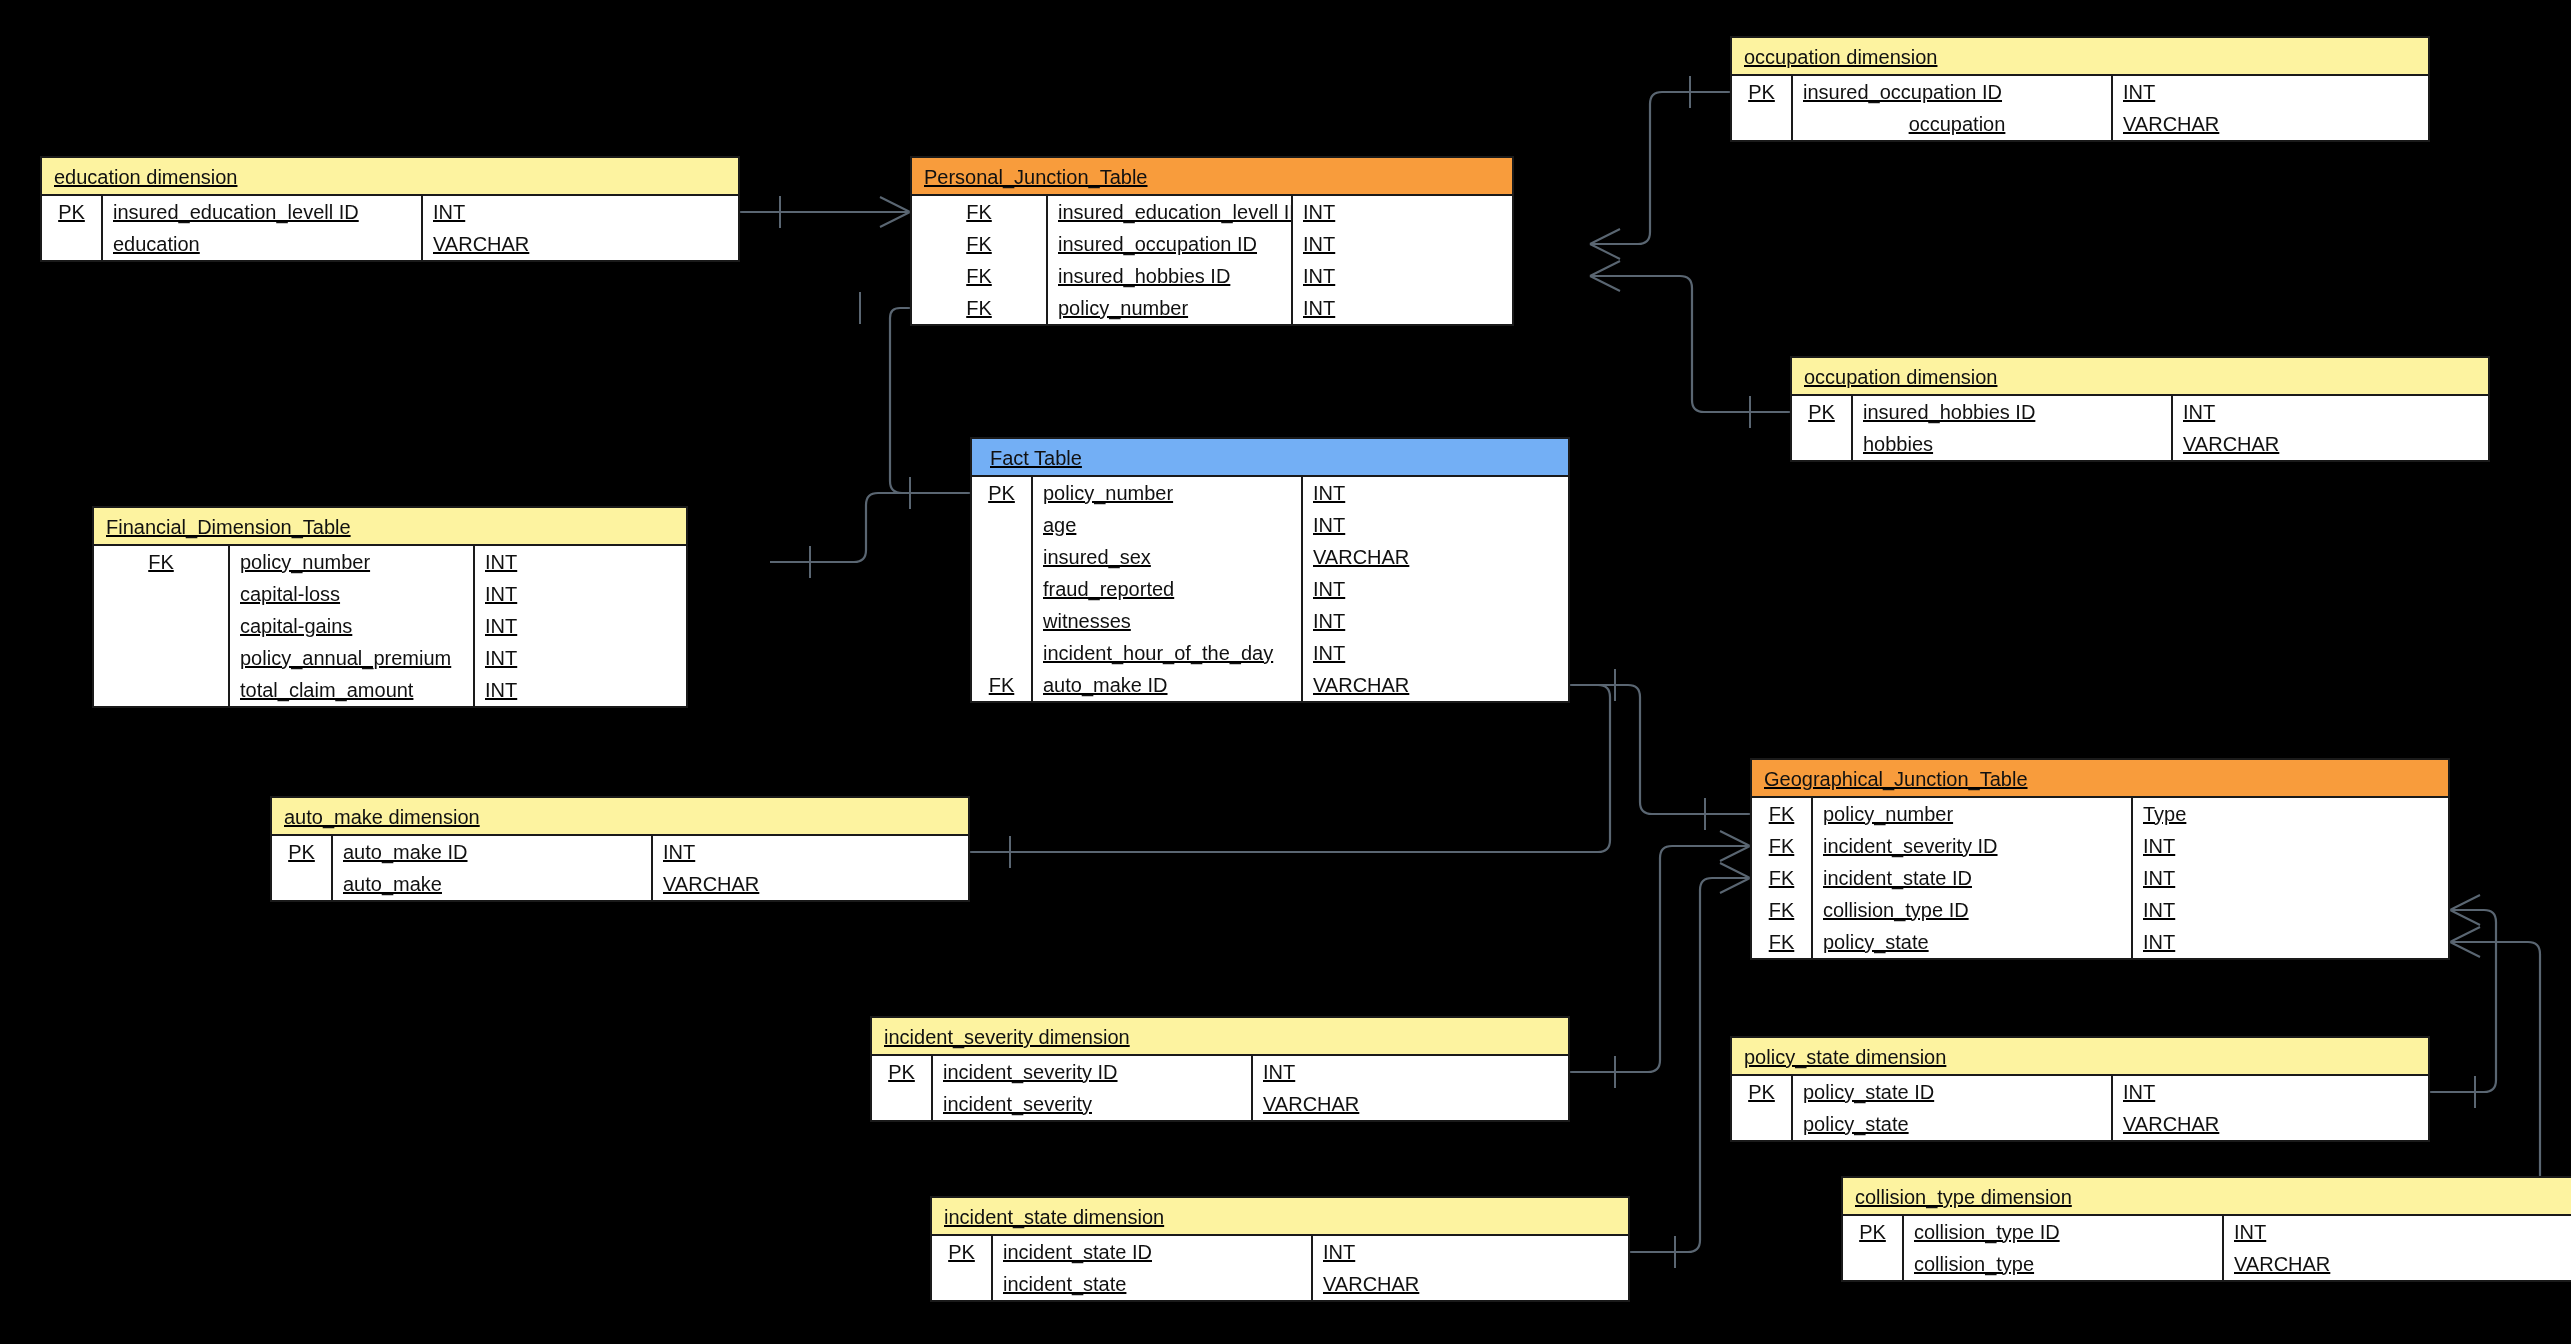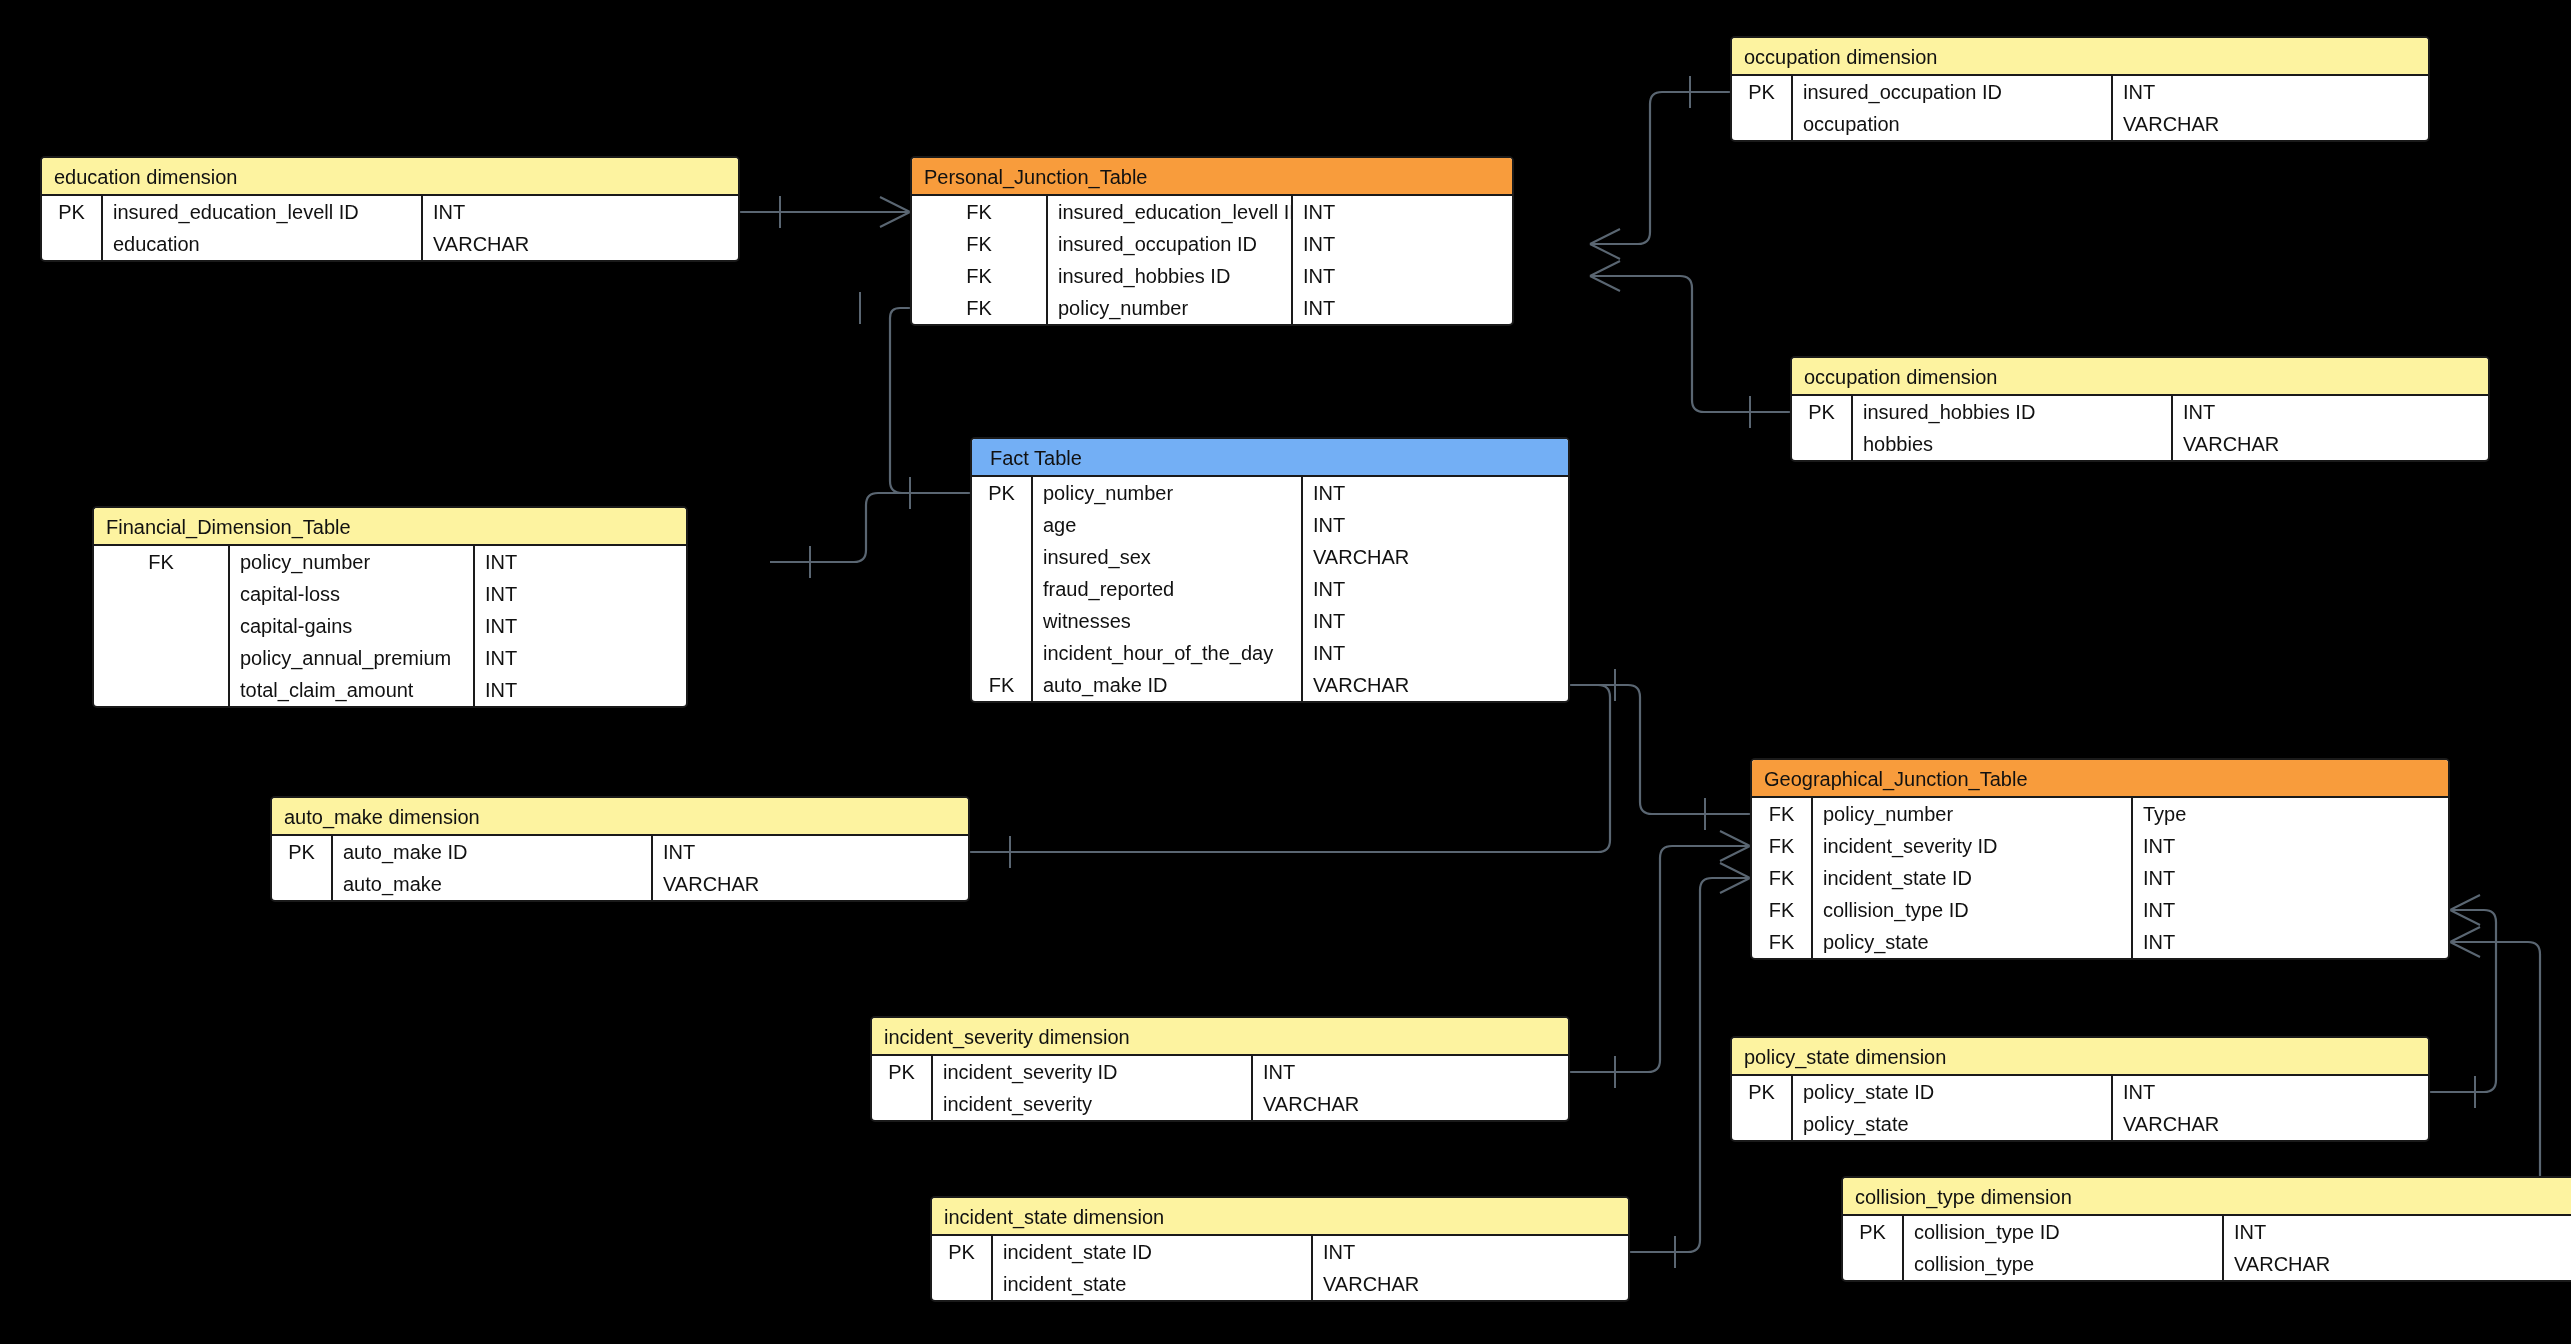--- a/index.html
+++ b/index.html
@@ -20,23 +20,24 @@
     left: 0; top: 0;
     width: 2571px;
     height: 1344px;
     pointer-events: none;
   }
   .entity {
     position: absolute;
     box-sizing: border-box;
     background: #ffffff;
     border: 2px solid #1a1a1a;
-    border-radius: 5px;
+    border-radius: 0;
     box-shadow: 0 1px 2px rgba(0,0,0,0.6);
     overflow: hidden;
+    text-decoration: underline;
   }
   .entity-title {
     box-sizing: border-box;
     height: 38px;
     line-height: 38px;
     padding: 0 12px;
     font-size: 20px;
     color: #111111;
     border-bottom: 2px solid #1a1a1a;
     white-space: nowrap;
@@ -144,21 +145,21 @@
 <div class="entity theme-yellow" style="left: 1730px; top: 36px; width: 700px;">
       <div class="entity-title">occupation dimension</div>
       <div class="entity-body">
         <div class="erow">
           <div class="ecell c-key" style="width: 60px;">PK</div>
           <div class="ecell c-name" style="width: 320px;">insured_occupation ID</div>
           <div class="ecell c-type">INT</div>
         </div>
         <div class="erow">
           <div class="ecell c-key" style="width: 60px;"></div>
-          <div class="ecell c-name" style="width: 320px;">occupation</div>
+          <div class="ecell c-name" style="width: 320px; text-align: center;">occupation</div>
           <div class="ecell c-type">VARCHAR</div>
         </div>
       </div>
     </div>
     <div class="entity theme-yellow" style="left: 40px; top: 156px; width: 700px;">
       <div class="entity-title">education dimension</div>
       <div class="entity-body">
         <div class="erow">
           <div class="ecell c-key" style="width: 60px;">PK</div>
           <div class="ecell c-name" style="width: 320px;">insured_education_levell ID</div>

